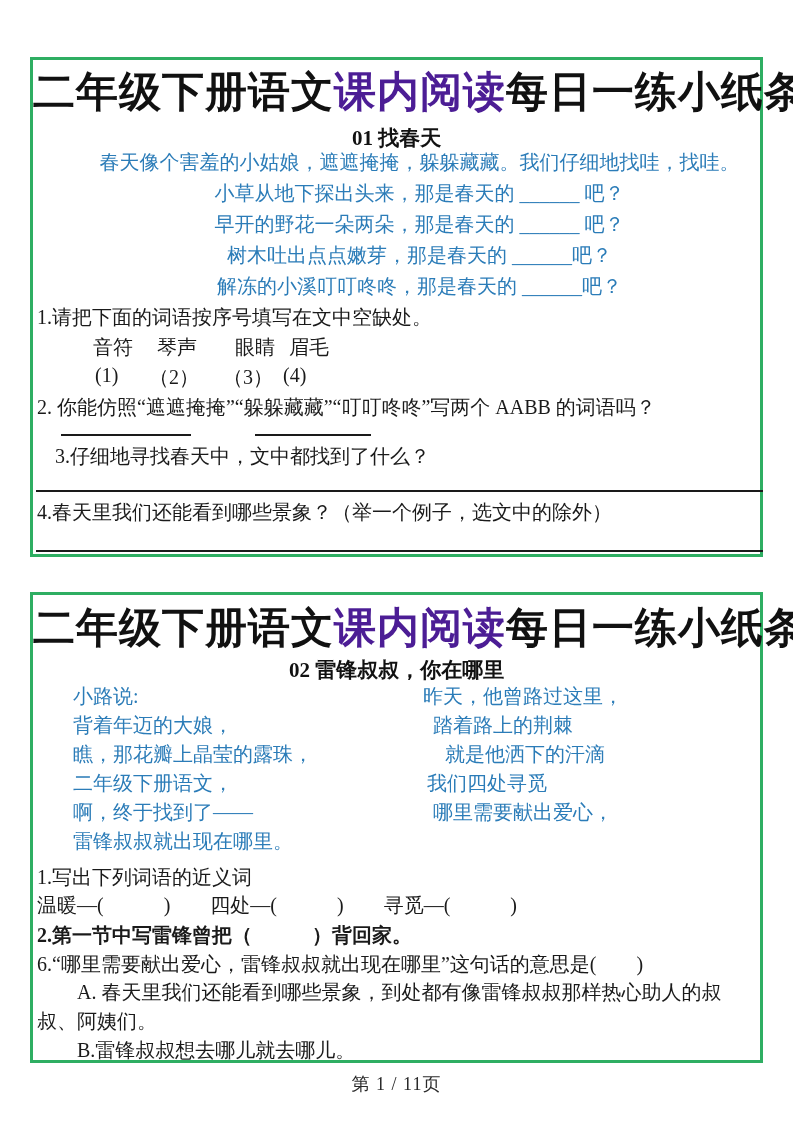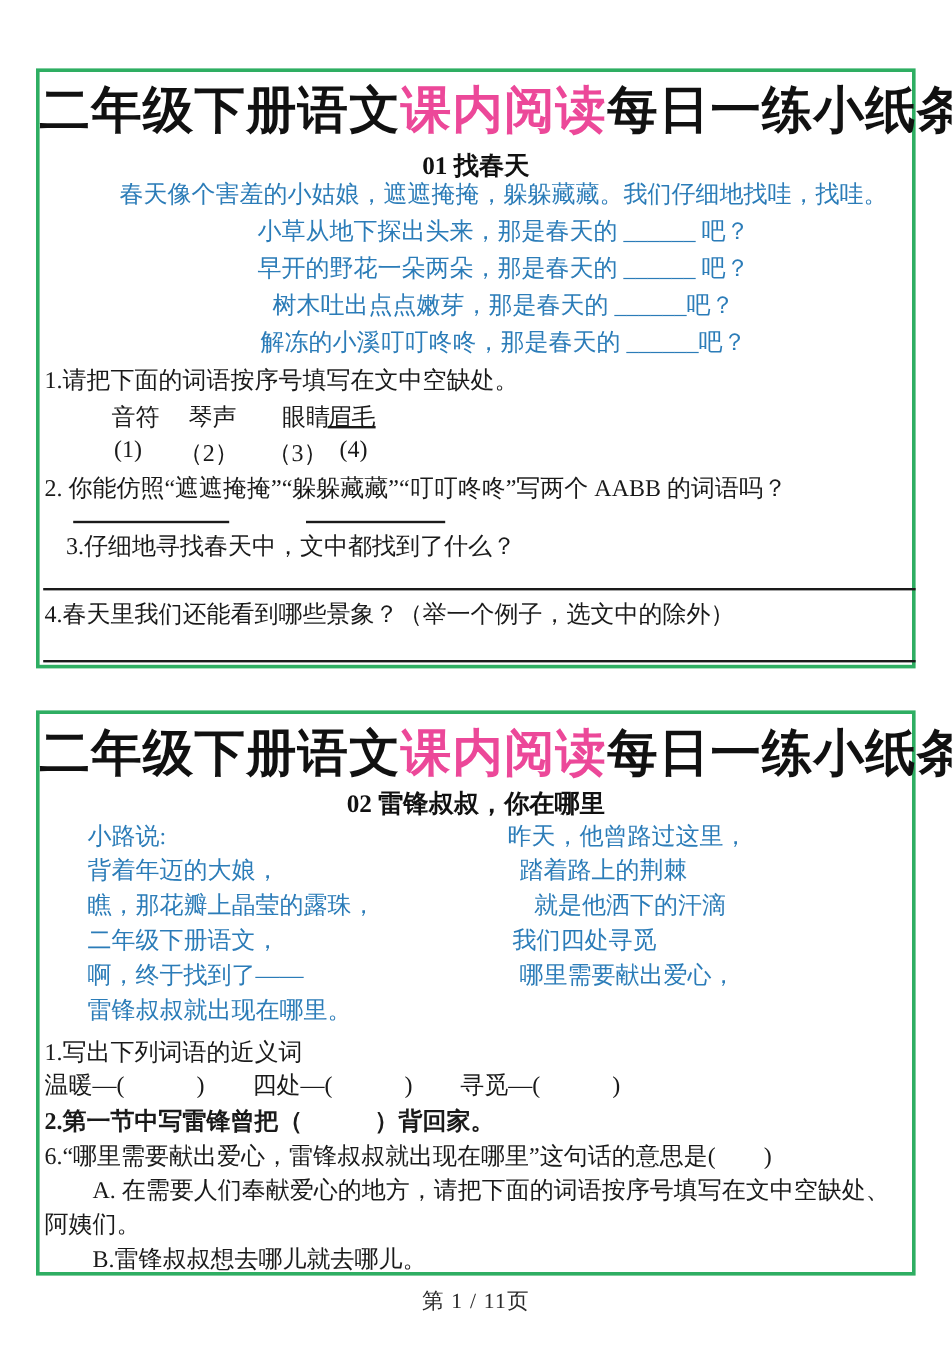--- a/index.html
+++ b/index.html
@@ -22,21 +22,21 @@
   #card2 { top: 592px; height: 471px; }
 
   .card-title {
     position: absolute; left: 0; width: 100%;
     text-align: center;
     font-size: 42px; font-weight: bold;
     letter-spacing: 1px;
     white-space: nowrap;
     color: #111111;
   }
-  .card-title .red { color: #ec4899; }
+  .card-title .red { color: #4c1d95; }
 
   .subtitle {
     position: absolute; left: 0; width: 100%;
     text-align: center;
     font-size: 21px; font-weight: bold;
     color: #111111;
   }
 
   .line { position: absolute; left: 0; width: 100%; font-size: 20px; line-height: 28px; white-space: nowrap; }
   .blue { color: #2b7cb8; text-align: center; }
@@ -83,21 +83,21 @@
     <div class="line blue indent2" style="top:119px;">小草从地下探出头来，那是春天的 ______ 吧？</div>
     <div class="line blue indent2" style="top:181px;">树木吐出点点嫩芽，那是春天的 ______吧？</div>
     <div class="line blue indent2" style="top:150px;">早开的野花一朵两朵，那是春天的 ______ 吧？</div>
     <div class="line blue indent2" style="top:212px;">解冻的小溪叮叮咚咚，那是春天的 ______吧？</div>
 
     <div class="line qline" style="top:243px;">1.请把下面的词语按序号填写在文中空缺处。</div>
 
     <span class="word-abs" style="top:274px; left:60px;">音符</span>
     <span class="word-abs" style="top:274px; left:124px;">琴声</span>
     <span class="word-abs" style="top:274px; left:202px;">眼睛</span>
-    <span class="word-abs" style="top:274px; left:240px;text-decoration:underline;">眉毛</span>
+    <span class="word-abs" style="top:274px; left:256px;">眉毛</span>
 
     <span class="num-abs" style="top:304px; left:62px;">(1)</span>
     <span class="num-abs" style="top:304px; left:116px;">（2）</span>
     <span class="num-abs" style="top:304px; left:190px;">（3）</span>
     <span class="num-abs" style="top:304px; left:250px;">(4)</span>
 
     <div class="line qline" style="top:333px;">2. 你能仿照“遮遮掩掩”“躲躲藏藏”“叮叮咚咚”写两个 AABB 的词语吗？</div>
 
     <span class="blank-short" style="top:374px; left:28px;  width:130px;"></span>
     <span class="blank-short" style="top:374px; left:222px; width:116px;"></span>
@@ -142,18 +142,18 @@
     </div>
     <div class="poem-row" style="top:233px;">
       <span class="poem-left blue">雷锋叔叔就出现在哪里。</span>
     </div>
 
     <div class="line qline" style="top:268px;">1.写出下列词语的近义词</div>
     <div class="line qline" style="top:296px;">温暖—(　　　)　　四处—(　　　)　　寻觅—(　　　)</div>
     <div class="line qline" style="top:326px;font-weight:bold;">2.第一节中写雷锋曾把（　　　）背回家。</div>
     <div class="line qline" style="top:355px;">6.“哪里需要献出爱心，雷锋叔叔就出现在哪里”这句话的意思是(　　)</div>
 
-    <div class="para" style="top:383px;">A. 在需要人们奉献爱心的地方，请把下面的词语按序号填写在文中空缺处、阿姨们。</div>
+    <div class="para" style="top:383px;">A. 春天里我们还能看到哪些景象，到处都有像雷锋叔叔那样热心助人的叔叔、阿姨们。</div>
     <div class="para" style="top:441px;">B.雷锋叔叔想去哪儿就去哪儿。</div>
   </div>
 </div>
 
 <div class="footer">第 1 / 11页</div>
 
 </body></html>

